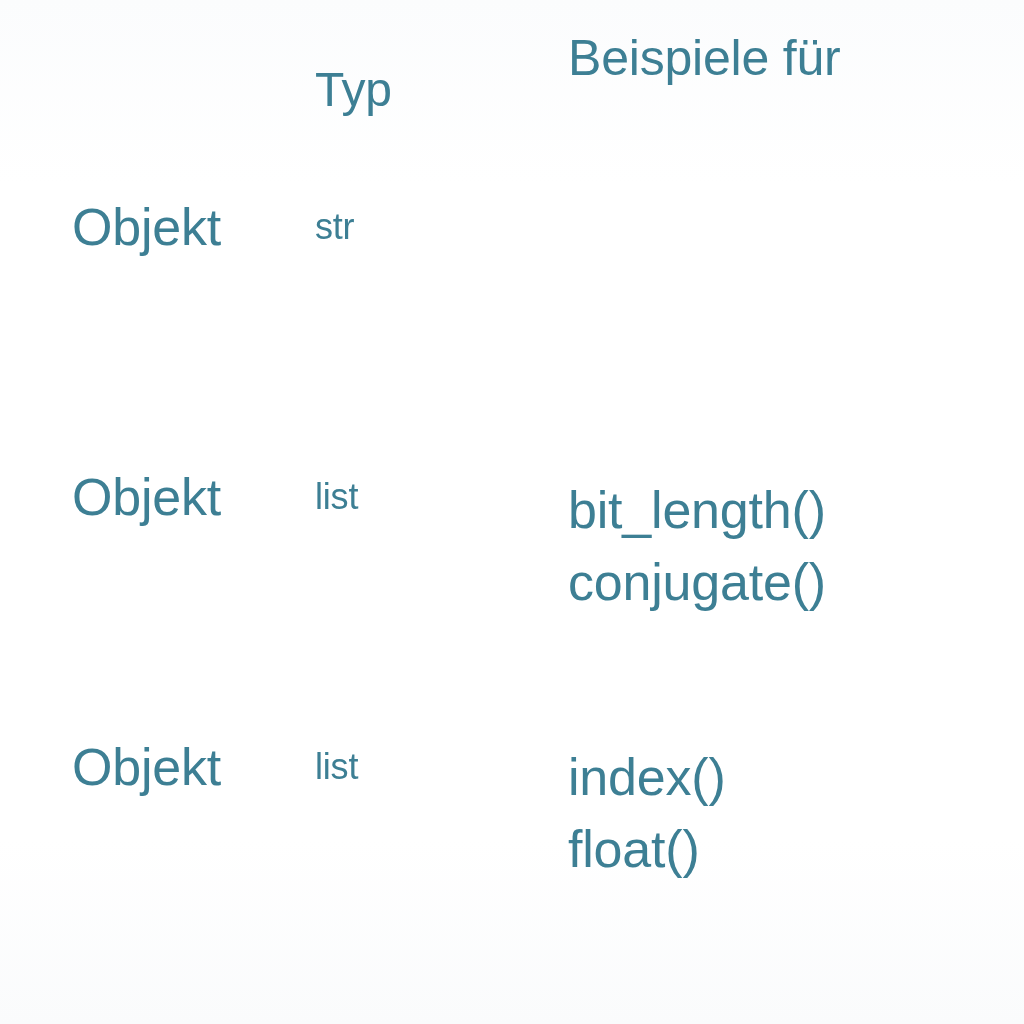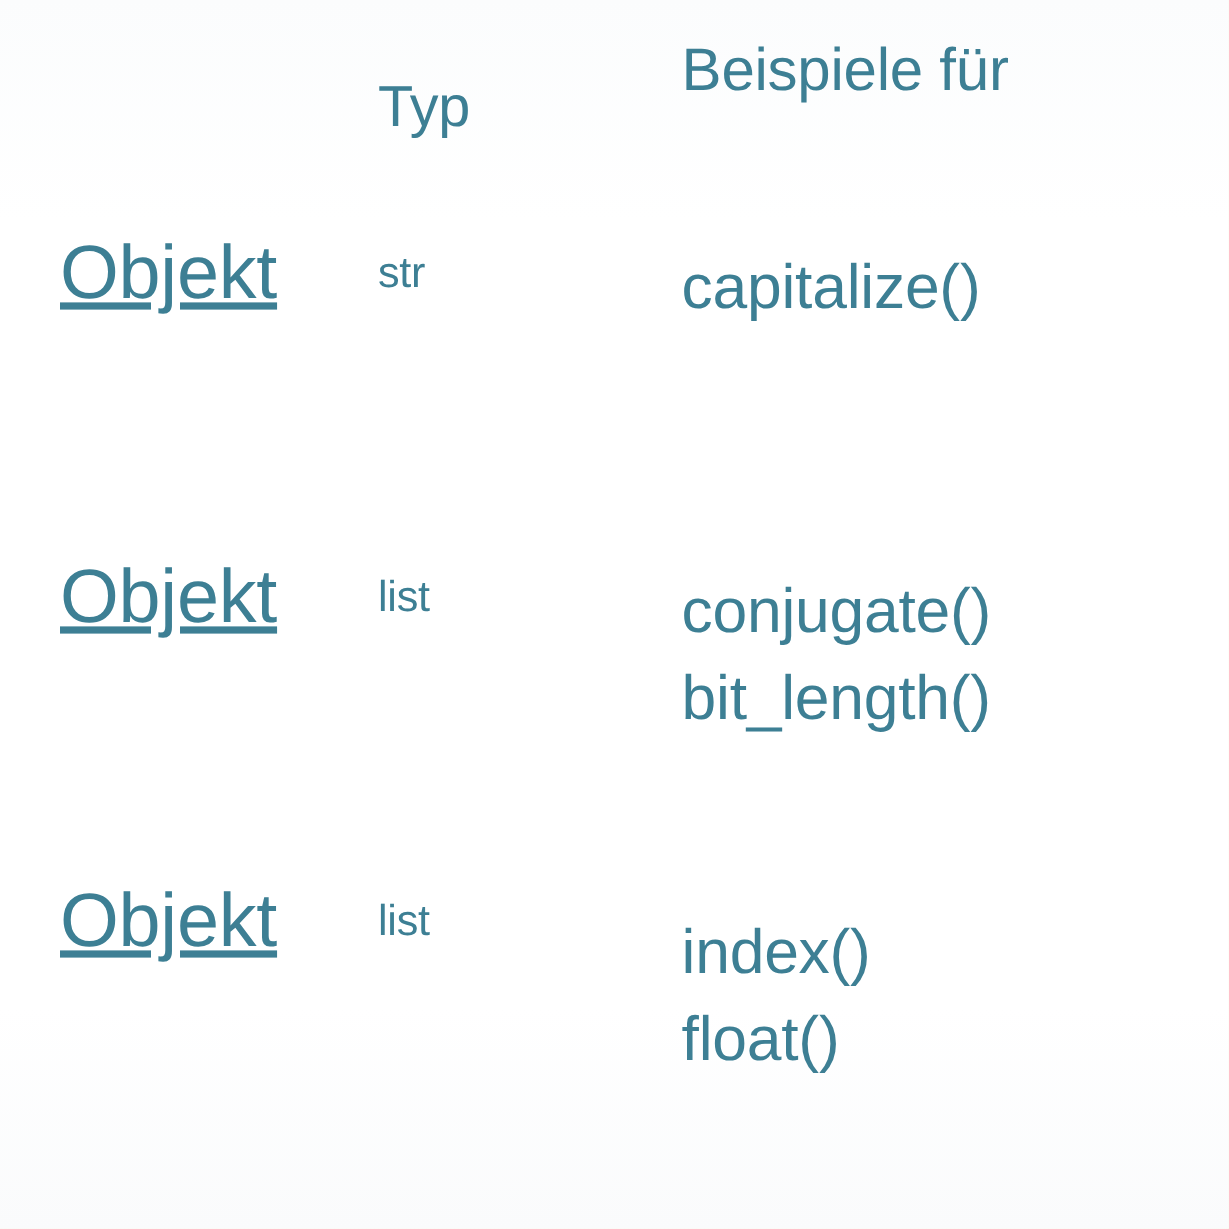--- a/index.html
+++ b/index.html
@@ -38,27 +38,26 @@
     padding: 0;
   }
   .row {
     position: absolute;
     left: 0;
     width: 1024px;
     display: block;
   }
   .cell-obj {
     position: absolute;
-    left: 50px;
+    left: 72px;
     color: #3d7f94;
-    font-size: 63px;
+    font-size: 52px;
     line-height: 58px;
     letter-spacing: -0.2px;
     white-space: nowrap;
-    text-decoration: underline;
   }
   .cell-typ {
     position: absolute;
     left: 315px;
     color: #3d7f94;
     font-size: 36px;
     line-height: 58px;
     letter-spacing: -0.2px;
     white-space: nowrap;
   }
@@ -105,49 +104,48 @@
   #row-1 { top: 460px; height: 270px; }
   #row-2 { top: 730px; height: 270px; }
 
   #row-0 .cell-obj,  #row-0 .cell-typ  { top: 8px; }
   #row-0 .cell-methods { top: 14px; }
 
   #row-1 .cell-obj,  #row-1 .cell-typ  { top: 8px; }
   #row-1 .cell-methods { top: 14px; }
 
   #row-2 .cell-obj,  #row-2 .cell-typ  { top: 8px; }
-  #row-2 .cell-methods { top: 28px; }
+  #row-2 .cell-methods { top: 11px; }
 </style>
 </head>
 <body>
 
 <div id="page">
   <div class="table">
 
     <div class="row" id="header-row">
       <div class="hdr-typ">Typ</div>
       <div class="hdr-methods">
         <span class="hdr-line">Beispiele für</span>
       </div>
     </div>
 
     <div class="row" id="row-0">
       <div class="cell-obj">Objekt</div>
       <div class="cell-typ">str</div>
       <div class="cell-methods">
-        <span class="method">capitalize()</span>
       </div>
     </div>
 
     <div class="row" id="row-1">
       <div class="cell-obj">Objekt</div>
       <div class="cell-typ">list</div>
       <div class="cell-methods">
+        <span class="method">bit_length()</span>
         <span class="method">conjugate()</span>
-        <span class="method">bit_length()</span>
       </div>
     </div>
 
     <div class="row" id="row-2">
       <div class="cell-obj">Objekt</div>
       <div class="cell-typ">list</div>
       <div class="cell-methods">
         <span class="method">index()</span>
         <span class="method">float()</span>
       </div>

